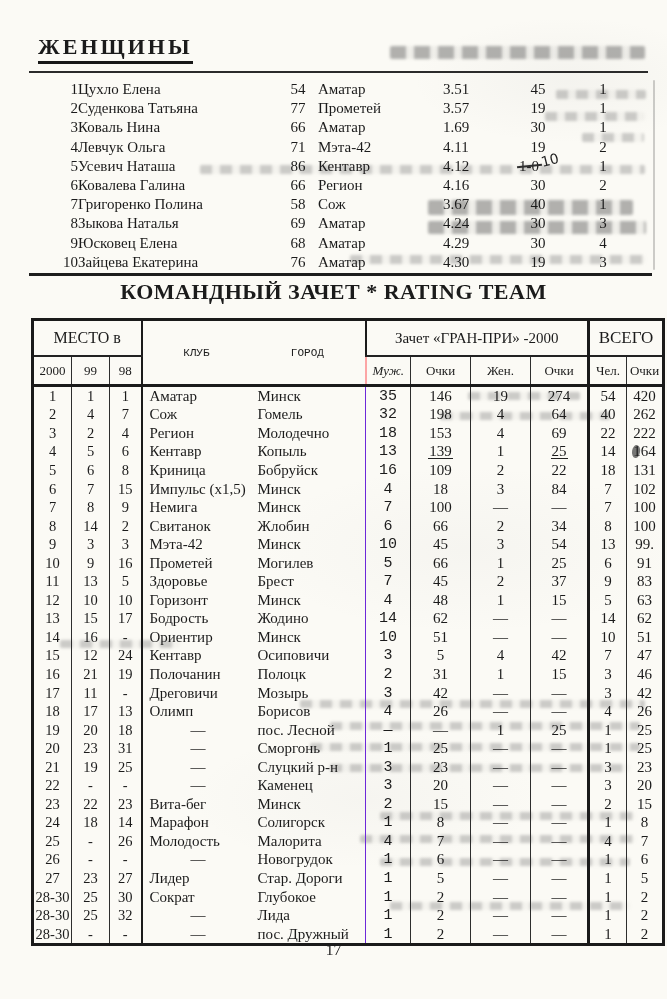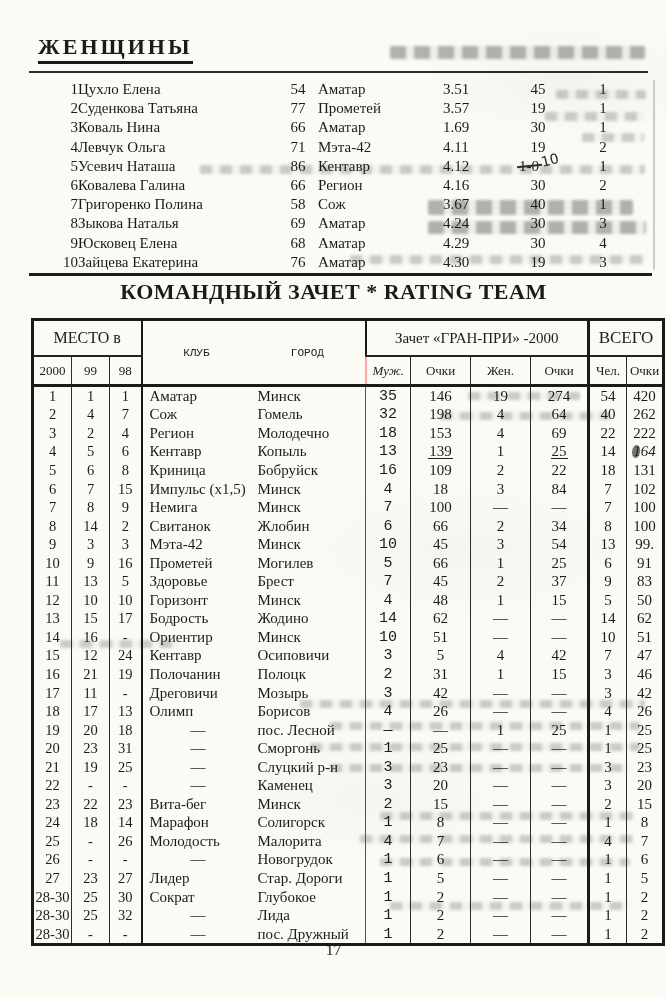--- a/index.html
+++ b/index.html
@@ -77,21 +77,21 @@
   #team tbody td{font-size:15px;height:18.55px;text-align:center;border-left:1px solid #2e2e2e;}
   #team tbody td:first-child{border-left:none;}
   #team tbody td.t-p{font-size:14.5px;}
   #team tbody td.t-club{text-align:left;padding-left:7px;border-left:2px solid #1a1a1a;}
   #team tbody td.t-club.dash{text-align:center;padding-left:0;}
   #team tbody td.t-city{text-align:left;padding-left:4px;border-left:none;}
   #team tbody td.t-m{border-left:1px solid #6d28d9;font-family:Liberation Mono, monospace;}
   #team tbody td.t-people{border-left:3px solid #1a1a1a;}
 
   .u{border-bottom:1.5px solid #222;display:inline-block;line-height:14px;padding:0 1px;}
-  .smudge{position:relative;font-style:italic;}
+  .smudge{position:relative;}
   .smudge::before{content:"";position:absolute;left:5px;top:2px;width:8px;height:13px;
     background:rgba(30,30,30,.6);border-radius:50% 50% 45% 55%;transform:rotate(10deg);}
 
   .page-number{position:absolute;top:941px;left:0;width:667px;text-align:center;font-size:15.5px;}
 </style>
 </head>
 <body>
 
 <div class="page">
 
@@ -413,21 +413,21 @@
           <td class="t-p">12</td>
           <td class="t-p">10</td>
           <td class="t-p">10</td>
           <td class="t-club">Горизонт</td>
           <td class="t-city">Минск</td>
           <td class="t-m">4</td>
           <td class="t-num">48</td>
           <td class="t-num">1</td>
           <td class="t-num">15</td>
           <td class="t-people">5</td>
-          <td class="t-num">50</td>
+          <td class="t-num">63</td>
         </tr>
         <tr>
           <td class="t-p">13</td>
           <td class="t-p">15</td>
           <td class="t-p">17</td>
           <td class="t-club">Бодрость</td>
           <td class="t-city">Жодино</td>
           <td class="t-m">14</td>
           <td class="t-num">62</td>
           <td class="t-num">—</td>

